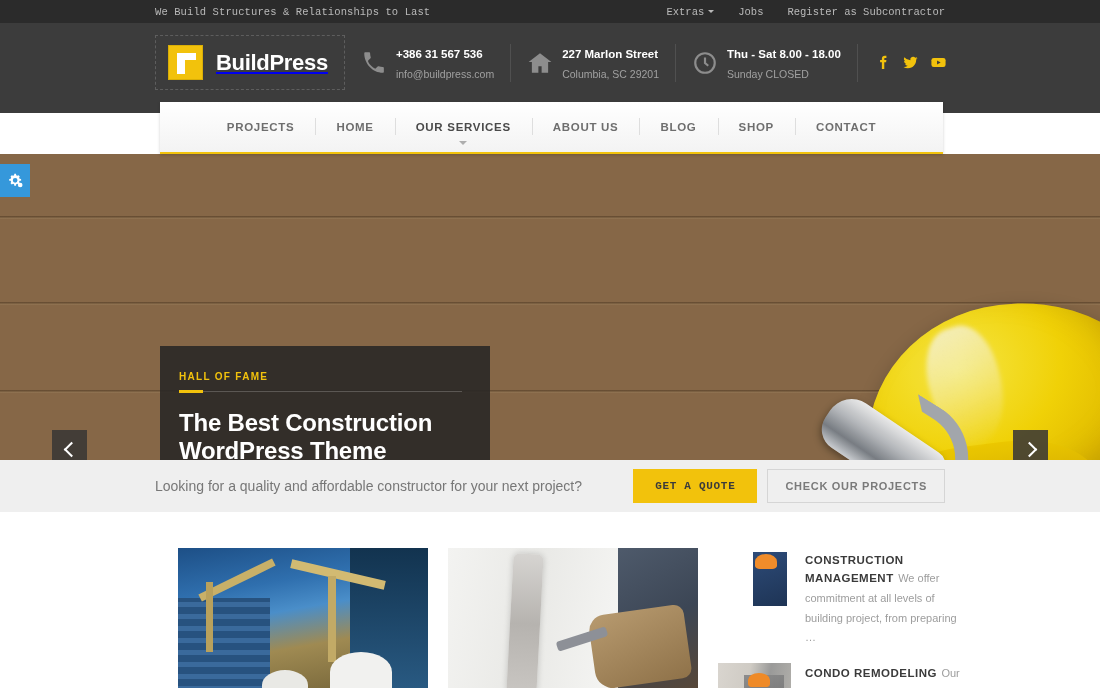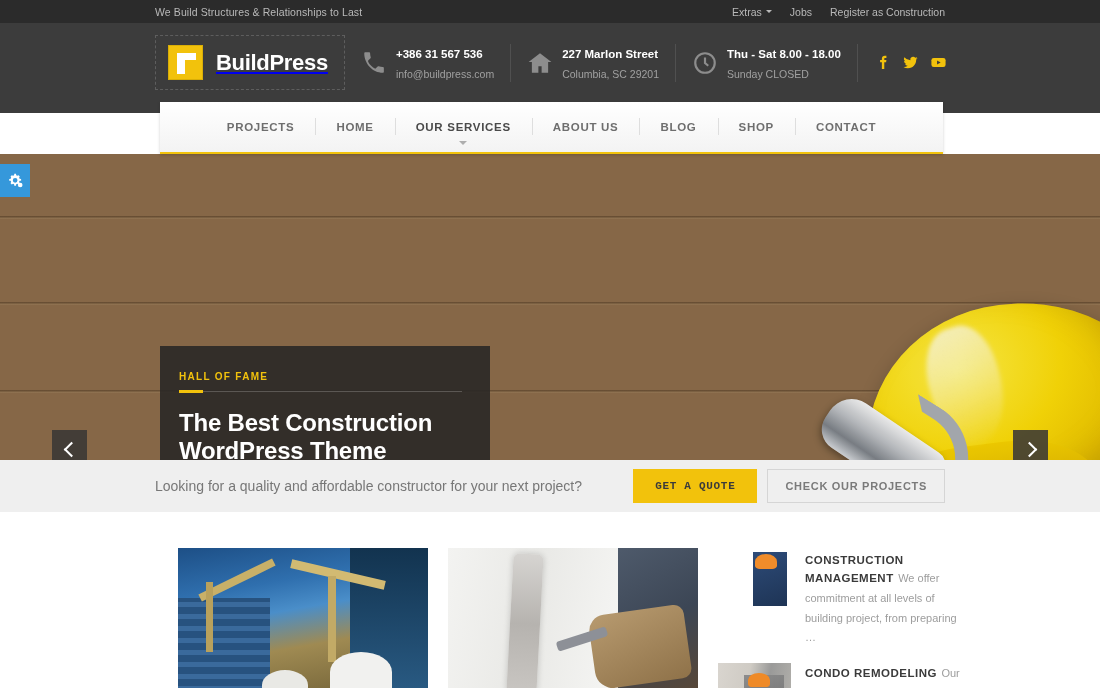--- a/index.html
+++ b/index.html
@@ -13,27 +13,27 @@
   .page { position: relative; width: 1100px; height: 688px; }
 
   
   .topbar {
     position: absolute; top: 0; left: 0; width: 1100px; height: 23px;
     background: #2b2b2b;
     display: flex; align-items: center;
   }
   .topbar-inner {
     width: 790px; margin: 0 auto;
-    display: flex; align-items: center; justify-content: space-between;
+    display: flex; align-items: center; justify-content: space-between; font-family: Liberation Mono, monospace;
   }
   .tagline {
     font-size: 10.5px; color: #b9b9b9; letter-spacing: .1px;
     white-space: nowrap;
   }
-  .topnav { display: flex; align-items: flex-end; gap: 0; }
+  .topnav { display: flex; align-items: flex-end; gap: 6px; }
   .topnav a {
     font-size: 10.5px; color: #b9b9b9; text-decoration: none;
     padding: 0 9px; white-space: nowrap; display: inline-flex; align-items: center;
   }
   .topnav a:last-child { padding-right: 0; }
   .caret-dn {
     display: inline-block; margin-left: 4px;
     border-left: 3px solid transparent; border-right: 3px solid transparent;
     border-top: 3.5px solid #b9b9b9;
   }
@@ -344,21 +344,21 @@
 
   <div class="topbar">
     <div class="topbar-inner">
       <div class="tagline">We Build Structures &amp; Relationships to Last</div>
       <div class="topnav">
         <a href="#">
             <span>Extras</span>
             <i class="caret-dn"></i>
           </a>
         <a href="#">Jobs</a>
-        <a href="#">Register as Construction</a>
+        <a href="#">Register as Subcontractor</a>
       </div>
     </div>
   </div>
 
   <div class="header">
     <div class="header-inner">
 
       <a class="logo-box" href="#">
         <span class="logo-mark"></span>
         <span class="logo-text">BuildPress</span>

